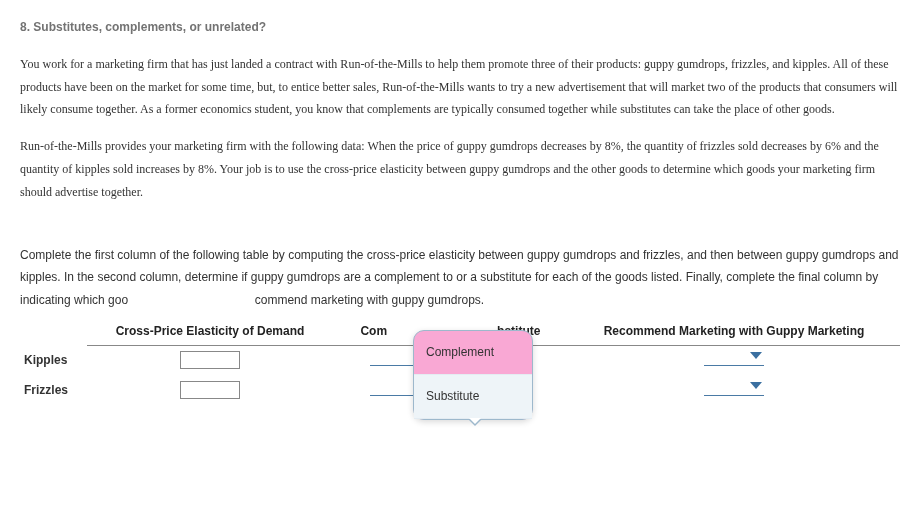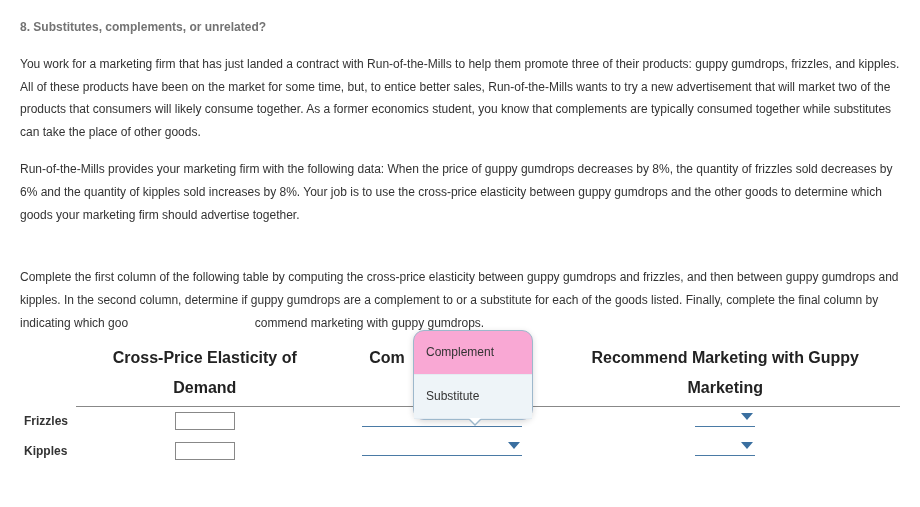--- a/index.html
+++ b/index.html
@@ -14,38 +14,39 @@
     line-height: 1.9;
   }
   .q-title {
     color: #737373;
     font-weight: bold;
     font-size: 12px;
     margin-bottom: 14px;
   }
   .paragraph {
     margin-bottom: 14px;
+    font-family: Liberation Serif, serif;
   }
   .instructions {
     margin-top: 40px;
     margin-bottom: 6px;
     position: relative;
   }
   table {
     border-collapse: collapse;
     width: 100%;
   }
   th, td {
     text-align: center;
     padding: 2px 8px;
     vertical-align: middle;
   }
   .col-header {
     font-weight: bold;
-    font-size: 16px;
+    font-size: 12px;
     color: #222;
     border-bottom: 1px solid #888;
     padding-bottom: 2px;
   }
   .row-label {
     font-weight: bold;
     text-align: left;
     padding-left: 4px;
   }
   .num-input {
@@ -147,21 +148,21 @@
   <tbody>
   <tr>
     <td></td>
     <td class="col-header">Cross-Price Elasticity of Demand</td>
     <td class="col-header">
       <span style="visibility:visible">Com</span><span style="display:inline-block;width:110px"></span><span>bstitute</span>
     </td>
     <td class="col-header">Recommend Marketing with Guppy Marketing</td>
   </tr>
   <tr>
-    <td class="row-label">Frizzles</td>
+    <td class="row-label">Kipples</td>
     <td>
       <input class="num-input" type="text" value="" style="">
     </td>
     <td>
       <span class="dropdown">
         <span class="caret">
           <svg width="12" height="8">
                 <polygon points="0,0 12,0 6,7" fill="#3a6fa0"></polygon>
               </svg>
         </span>
@@ -171,21 +172,21 @@
       <span class="dropdown narrow">
         <span class="caret">
           <svg width="12" height="8">
                 <polygon points="0,0 12,0 6,7" fill="#3a6fa0"></polygon>
               </svg>
         </span>
       </span>
     </td>
   </tr>
   <tr>
-    <td class="row-label">Kipples</td>
+    <td class="row-label">Frizzles</td>
     <td>
       <input class="num-input" type="text" value="" style="">
     </td>
     <td>
       <span class="dropdown">
         <span class="caret">
           <svg width="12" height="8">
                 <polygon points="0,0 12,0 6,7" fill="#3a6fa0"></polygon>
               </svg>
         </span>

